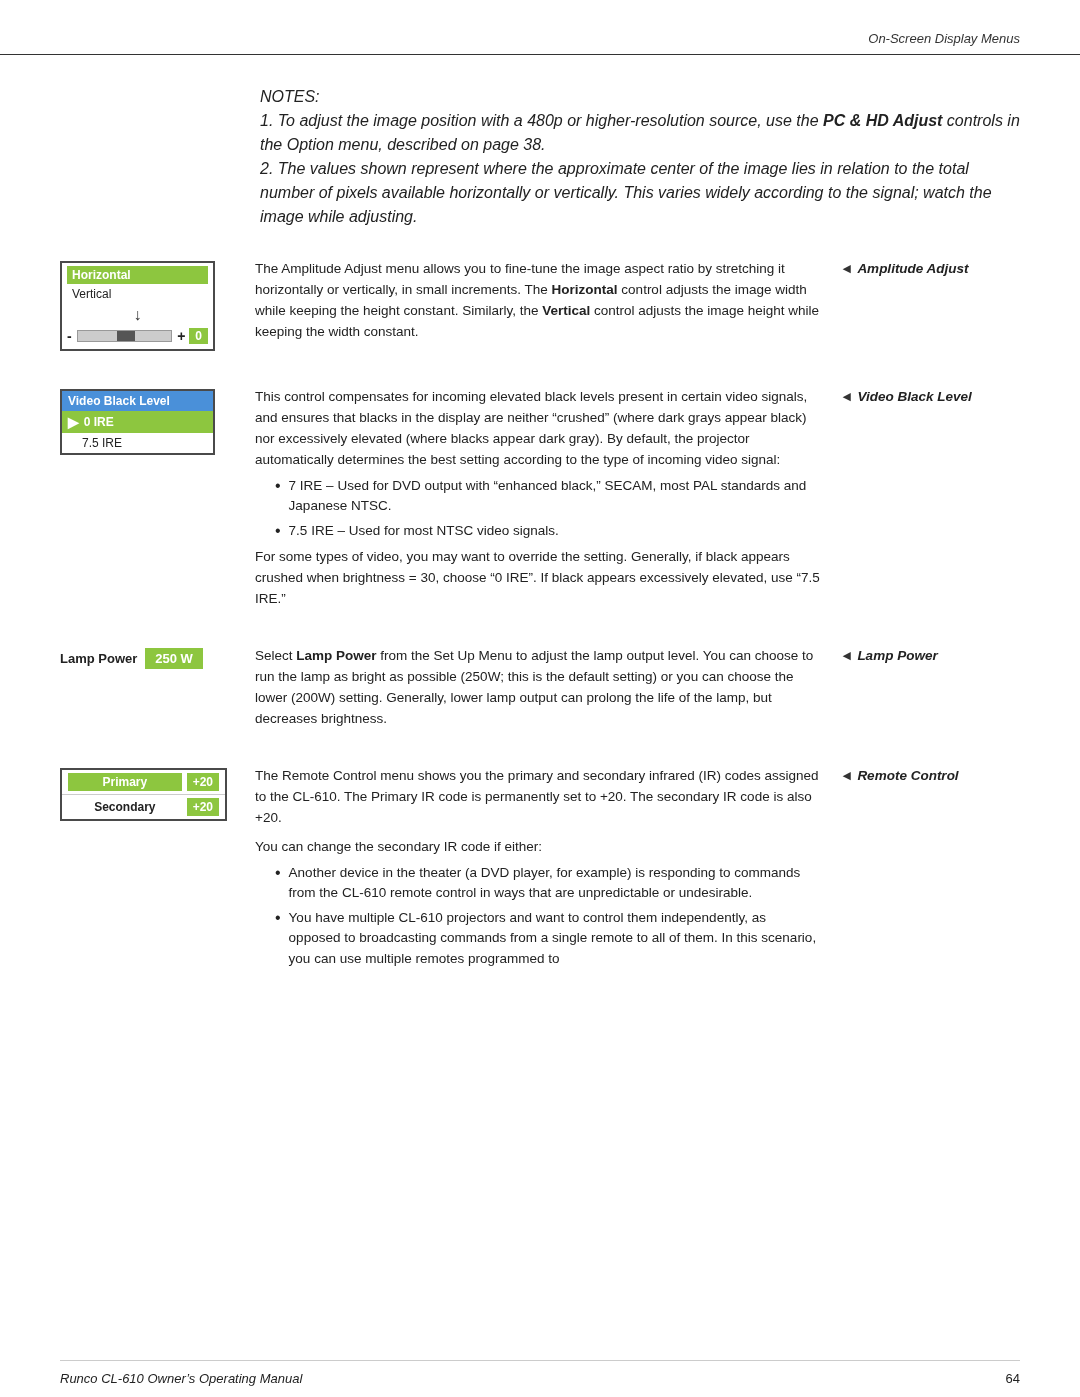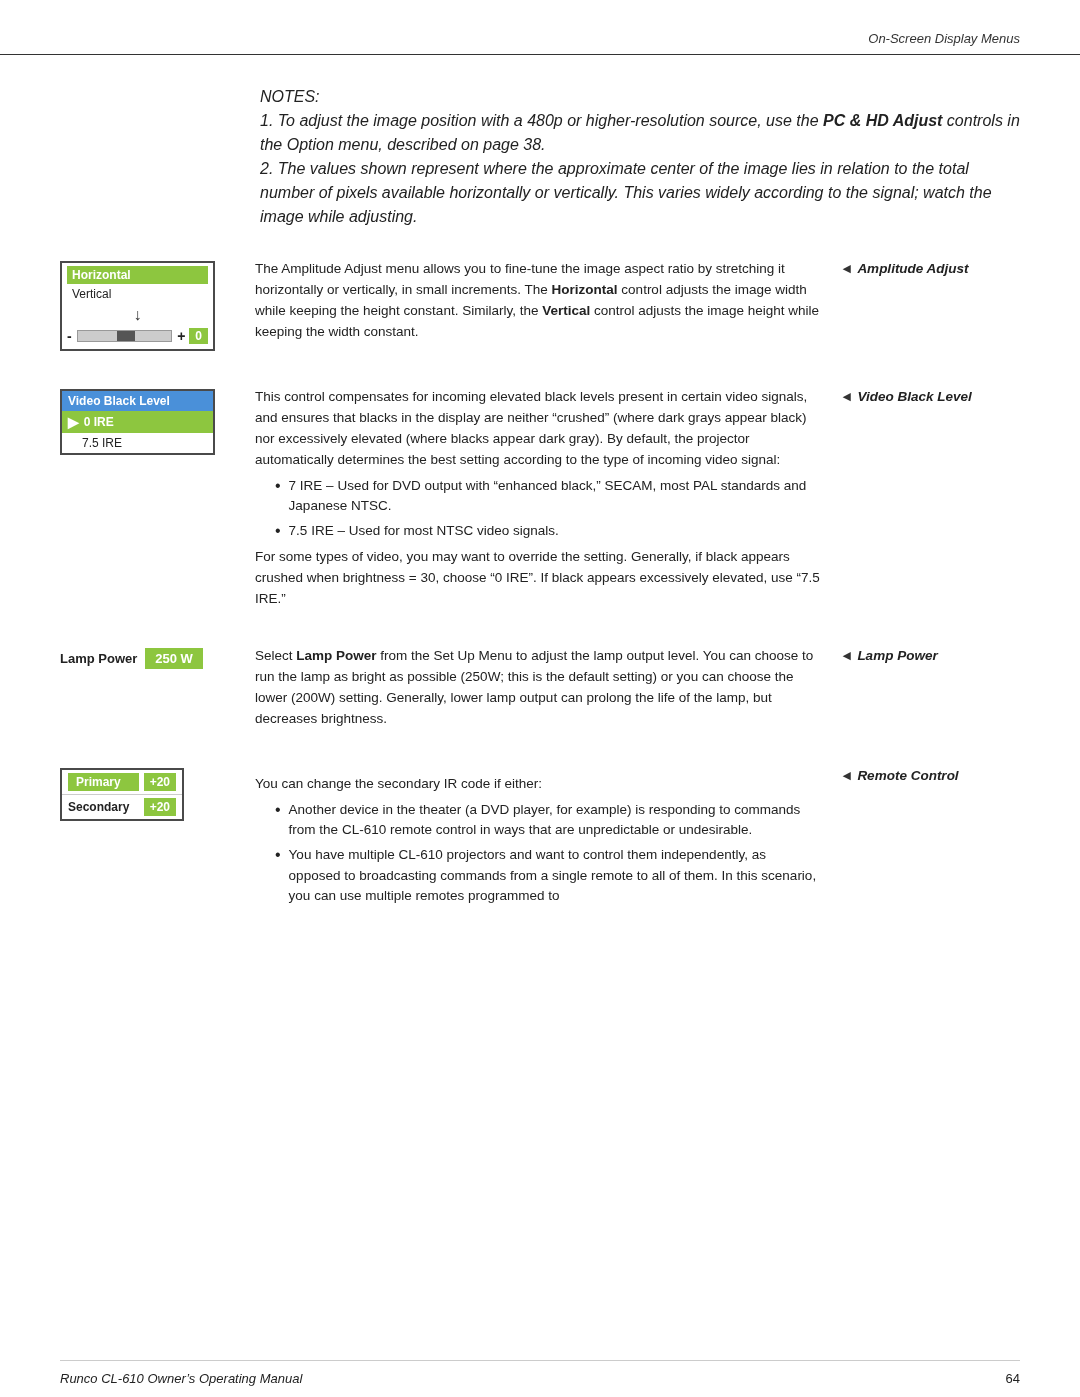--- a/index.html
+++ b/index.html
@@ -210,21 +210,22 @@
       color: white;
       font-weight: bold;
       font-size: 13px;
       padding: 3px 10px;
     }
 
     
     .widget-remote {
       border: 2px solid #4a4a4a;
       display: inline-block;
-      width: 124px;
+      width: 167px;
+      text-align: center;
     }
     .widget-remote .remote-row {
       display: flex;
       align-items: center;
       padding: 3px 6px;
     }
     .remote-label-box {
       display: flex;
       align-items: center;
       width: 100%;
@@ -400,20 +401,21 @@
           <div class="remote-row remote-row-divider">
             <div class="remote-label-box">
               <span class="secondary-bg">Secondary</span>
               <span class="remote-val">+20</span>
             </div>
           </div>
         </div>
       </div>
 
       <div class="desc-col">
+        <p><span>The Remote Control menu shows you the primary and secondary infrared (IR) codes assigned to the CL-610. The Primary IR code is permanently set to +20. The secondary IR code is also +20.</span></p>
         <p style="margin-top:8px;"><span>You can change the secondary IR code if either:</span></p>
         <div class="desc-bullet">
           <span class="bullet-dot">•</span>
           <span class="bullet-text">Another device in the theater (a DVD player, for example) is responding to commands from the CL-610 remote control in ways that are unpredictable or undesirable.</span>
         </div>
         <div class="desc-bullet">
           <span class="bullet-dot">•</span>
           <span class="bullet-text">You have multiple CL-610 projectors and want to control them independently, as opposed to broadcasting commands from a single remote to all of them. In this scenario, you can use multiple remotes programmed to</span>
         </div>
       </div>

